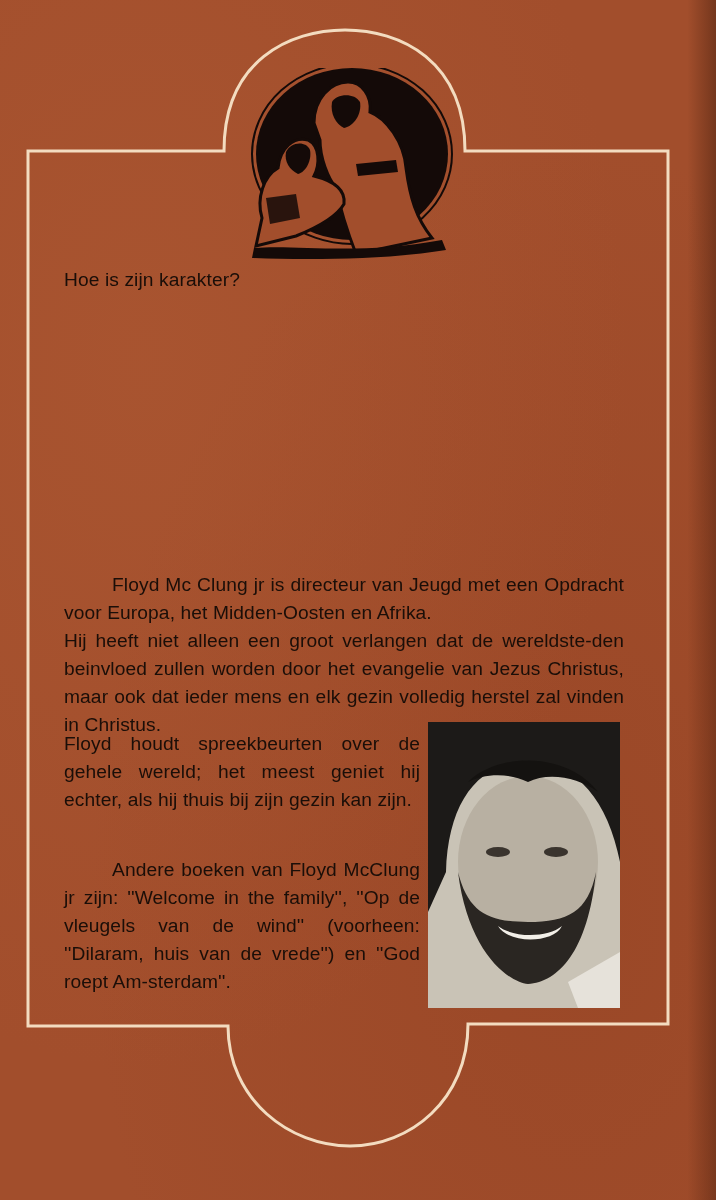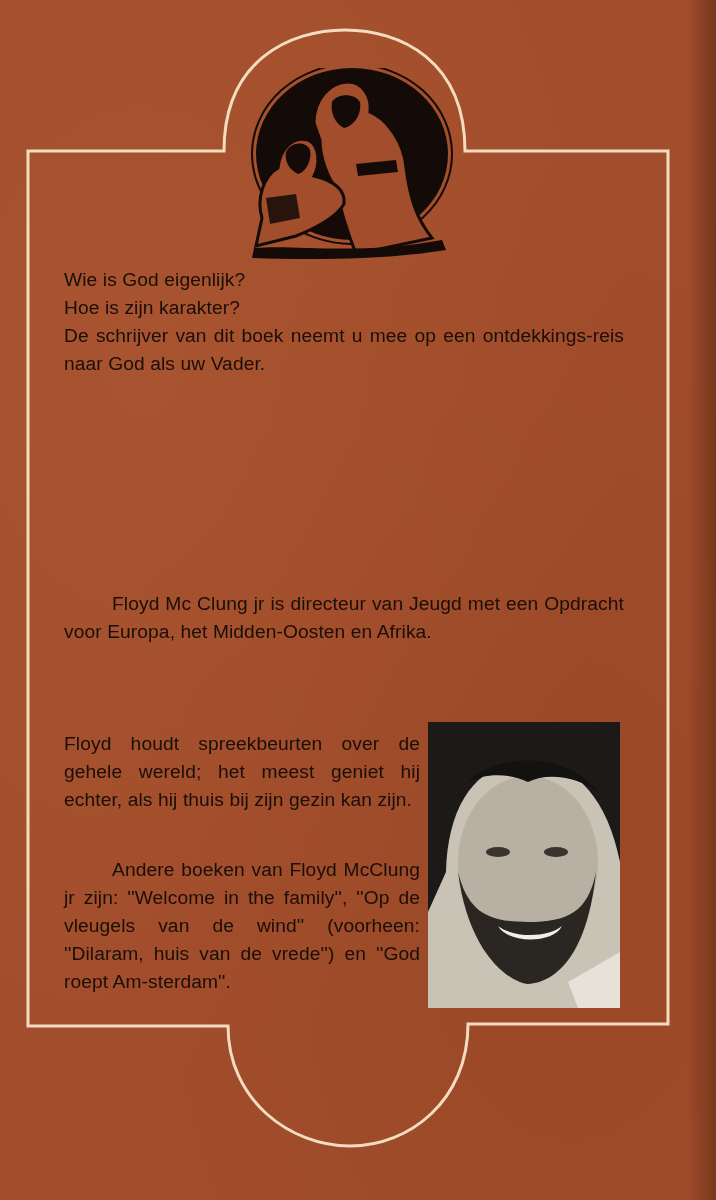--- a/index.html
+++ b/index.html
@@ -44,27 +44,26 @@
   <path d="M 120 96 L 160 92 L 162 104 L 122 108 Z" fill="#140a08"></path>
 
   <path d="M 26 150 C 20 130, 28 108, 42 100 C 44 80, 58 68, 72 72 C 84 78, 84 96, 78 108 C 94 112, 110 120, 108 136 C 100 150, 80 160, 60 168 L 20 178 Z" fill="#a24e2c" stroke="#140a08" stroke-width="3"></path>
   <path d="M 50 84 C 54 74, 70 72, 74 82 C 76 92, 70 104, 62 106 C 54 102, 48 94, 50 84 Z" fill="#140a08"></path>
   <path d="M 30 130 L 60 126 L 64 150 L 34 156 Z" fill="#140a08" opacity="0.85"></path>
 
   <path d="M 18 180 C 60 176, 120 188, 206 172 L 210 182 C 150 192, 70 192, 16 190 Z" fill="#140a08"></path>
 </svg>
 
 <div class="text-block" style="top: 266px;">
-  <p>Wie is God eigenlijk?</p>
   <p>Hoe is zijn karakter?</p>
-  <p class="justify">De schrijver van dit boek neemt u mee op een ontdekkings-reis naar God als uw Vader.</p>
 </div>
 
-<div class="text-block" style="top: 590px;">
+<div class="text-block" style="top: 571px;">
   <p class="indent justify">Floyd Mc Clung jr is directeur  van Jeugd met een Opdracht voor Europa, het Midden-Oosten en Afrika.</p>
+  <p class="justify">Hij heeft niet alleen een groot verlangen dat de wereldste-den beinvloed zullen worden door het evangelie van Jezus Christus, maar ook dat ieder mens en elk gezin volledig herstel zal vinden in Christus.</p>
 </div>
 
 <div class="text-block narrow justify" style="top: 730px;">Floyd houdt spreekbeurten over de gehele wereld; het meest geniet hij echter, als hij thuis bij zijn gezin kan zijn.</div>
 
 <div class="text-block narrow indent justify" style="top: 856px;">Andere boeken van Floyd McClung jr zijn: ''Welcome in the family'', ''Op de vleugels van de wind'' (voorheen: ''Dilaram, huis van de vrede'') en ''God roept Am-sterdam''.</div>
 
 <div class="photo">
   <svg width="192" height="286" viewBox="0 0 192 286" xmlns="http://www.w3.org/2000/svg">
     <rect width="192" height="286" fill="#c9c3b6"></rect>
     <path d="M 0 0 L 192 0 L 192 140 C 180 80, 150 40, 100 40 C 50 40, 20 80, 18 150 L 0 190 Z" fill="#1c1a18"></path>

